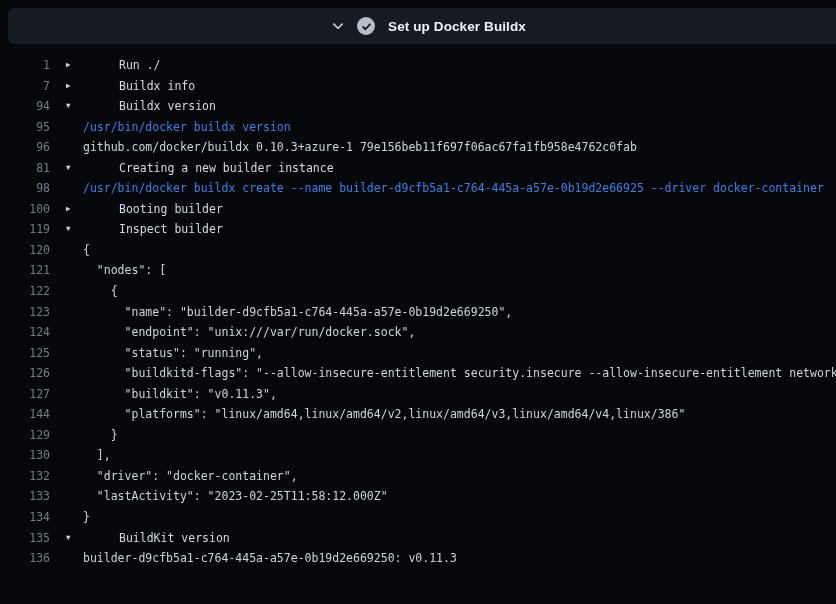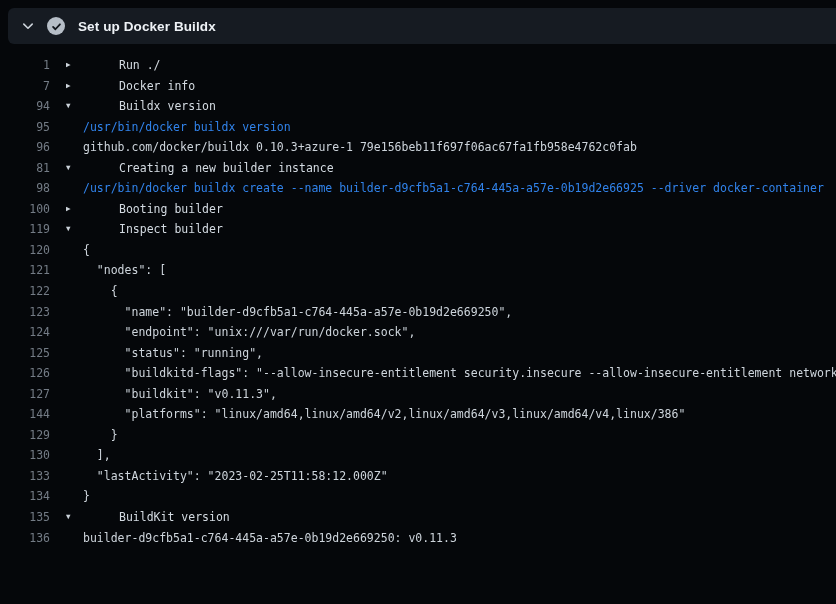--- a/index.html
+++ b/index.html
@@ -16,20 +16,21 @@
     top: 8px;
     left: 8px;
     right: 0;
     height: 36px;
     background: #161b22;
     border-radius: 6px 0 0 6px;
     display: flex;
     align-items: center;
     padding-left: 8px;
     box-sizing: border-box;
+    justify-content: center;
   }
   .chev-btn {
     width: 24px;
     height: 24px;
     display: flex;
     align-items: center;
     justify-content: center;
     background: transparent;
     border: none;
     cursor: pointer;
@@ -119,21 +120,21 @@
 
     <div class="row group">
       <span class="num">1</span>
       <span class="marker">▶</span>
       <span class="txt">Run ./</span>
     </div>
 
     <div class="row group">
       <span class="num">7</span>
       <span class="marker">▶</span>
-      <span class="txt">Docker info</span>
+      <span class="txt">Buildx info</span>
     </div>
 
     <div class="row group">
       <span class="num">94</span>
       <span class="marker">▼</span>
       <span class="txt">Buildx version</span>
     </div>
 
     <div class="row command">
       <span class="num">95</span>
@@ -232,20 +233,25 @@
       <span class="txt">    }</span>
     </div>
 
     <div class="row plain">
       <span class="num">130</span>
       <span class="marker"></span>
       <span class="txt">  ],</span>
     </div>
 
 
+    <div class="row plain">
+      <span class="num">132</span>
+      <span class="marker"></span>
+      <span class="txt">  "driver": "docker-container",</span>
+    </div>
 
     <div class="row plain">
       <span class="num">133</span>
       <span class="marker"></span>
       <span class="txt">  "lastActivity": "2023-02-25T11:58:12.000Z"</span>
     </div>
 
     <div class="row plain">
       <span class="num">134</span>
       <span class="marker"></span>

